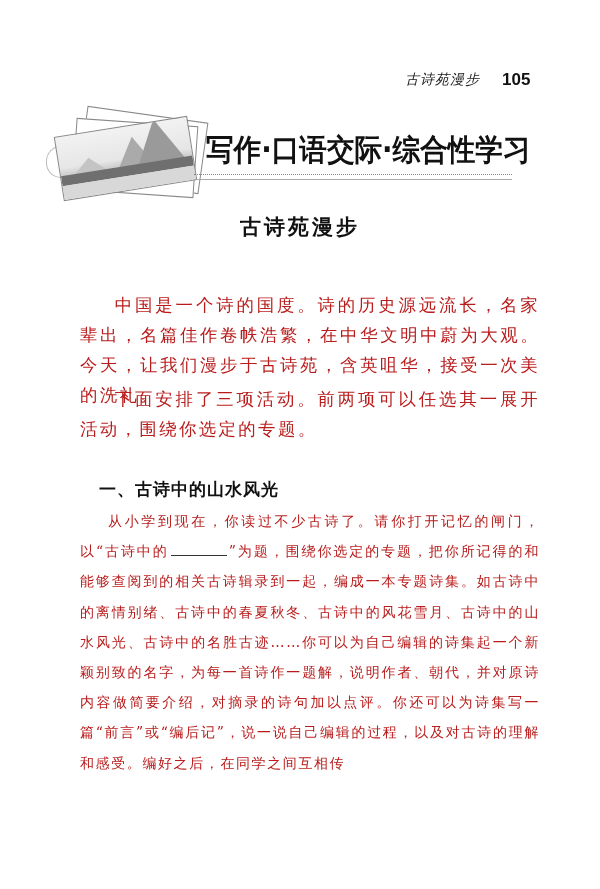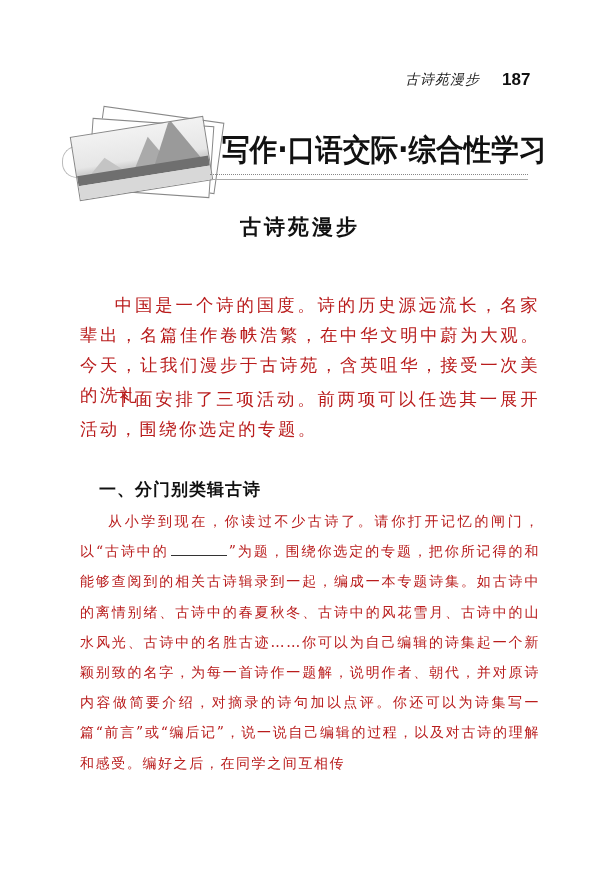--- a/index.html
+++ b/index.html
@@ -36,21 +36,21 @@
       font-weight: bold;
       font-size: 17px;
       margin-left: 22px;
       color: #111;
     }
 
     
     .banner {
       position: absolute;
       top: 108px;
-      left: 60px;
+      left: 44px;
       width: 480px;
       height: 100px;
     }
     .ring {
       position: absolute;
       left: 2px;
       top: 38px;
       width: 24px;
       height: 30px;
       border: 1.5px solid #bbb;
@@ -178,21 +178,21 @@
       border-bottom: 1px solid #333;
       height: 14px;
       margin: 0 2px;
     }
   </style>
 </head>
 <body>
 
 <div class="running-head">
   <span class="running-title">古诗苑漫步</span>
-  <span class="page-num">187</span>
+  <span class="page-num">105</span>
 </div>
 
 <div class="banner">
   <div class="ring"></div>
   <div class="photo back1"></div>
   <div class="photo back2"></div>
   <div class="photo front" title="landscape-photo-stack">
     <div class="mtn m3"></div>
     <div class="mtn m2"></div>
     <div class="mtn m1"></div>
@@ -207,17 +207,17 @@
 <div class="section-title">古诗苑漫步</div>
 
 <div class="body-text p1">
   <p class="para">中国是一个诗的国度。诗的历史源远流长，名家辈出，名篇佳作卷帙浩繁，在中华文明中蔚为大观。今天，让我们漫步于古诗苑，含英咀华，接受一次美的洗礼。</p>
 </div>
 
 <div class="body-text p2">
   <p class="para">下面安排了三项活动。前两项可以任选其一展开活动，围绕你选定的专题。</p>
 </div>
 
-<div class="heading-1">一、分门别类辑古诗</div>
+<div class="heading-1">一、古诗中的山水风光</div>
 
 <div class="body-text p3">
   <p class="para"><span>从小学到现在，你读过不少古诗了。请你打开记忆的闸门，以“古诗中的</span><span class="blank"></span><span>”为题，围绕你选定的专题，把你所记得的和能够查阅到的相关古诗辑录到一起，编成一本专题诗集。如古诗中的离情别绪、古诗中的春夏秋冬、古诗中的风花雪月、古诗中的山水风光、古诗中的名胜古迹……你可以为自己编辑的诗集起一个新颖别致的名字，为每一首诗作一题解，说明作者、朝代，并对原诗内容做简要介绍，对摘录的诗句加以点评。你还可以为诗集写一篇“前言”或“编后记”，说一说自己编辑的过程，以及对古诗的理解和感受。编好之后，在同学之间互相传</span></p>
 </div>
 
 </body></html>

